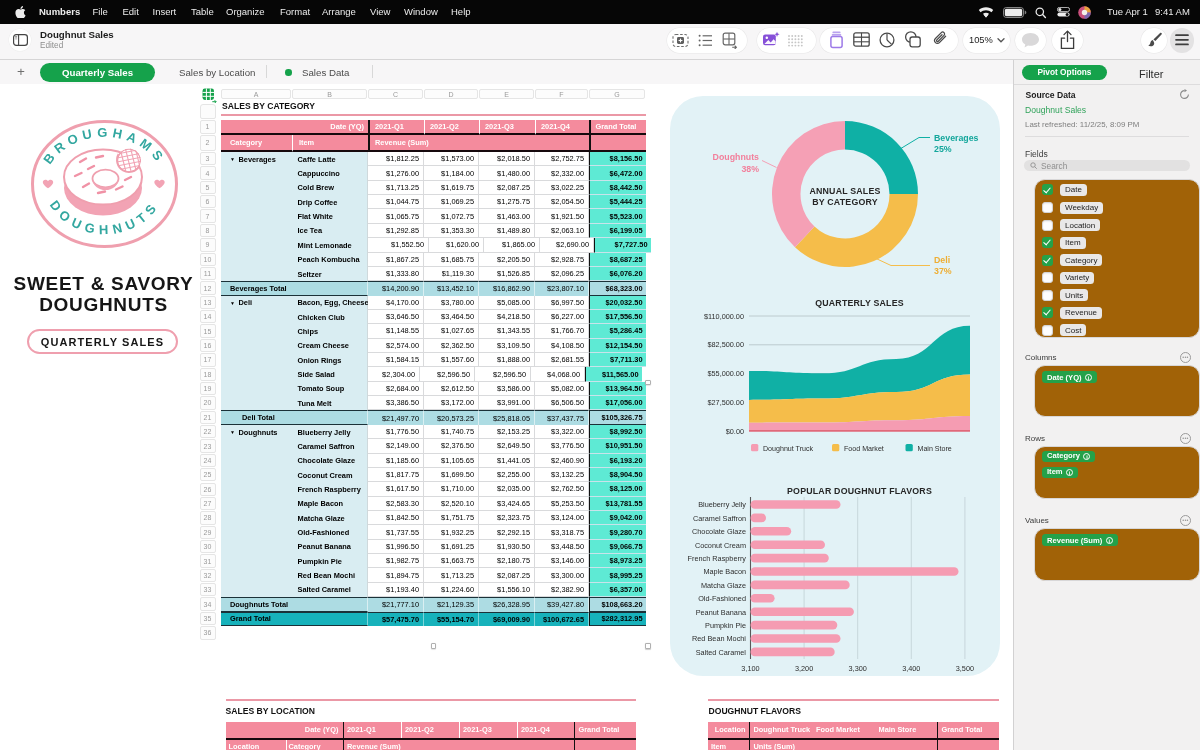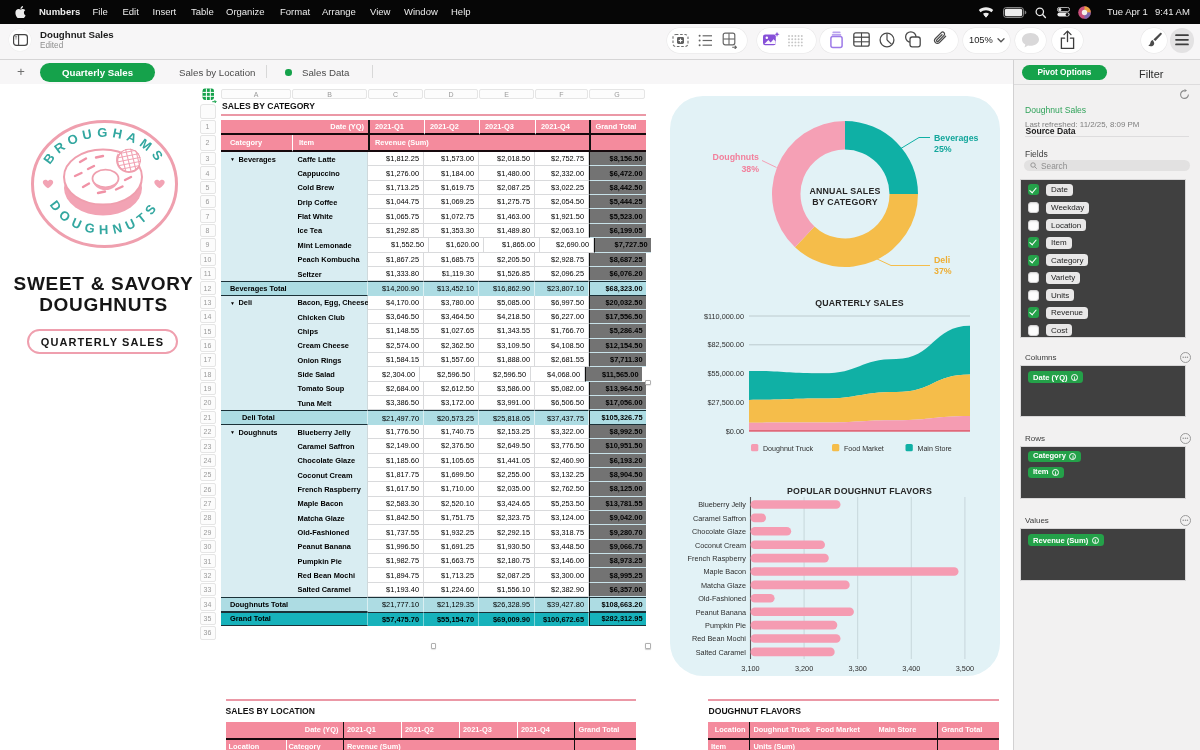--- a/index.html
+++ b/index.html
@@ -17,34 +17,34 @@
 
 #grid{position:absolute;left:221px;top:36px;width:425px;font-size:7.4px;color:#000;}
 .row{display:flex;}
 .c{flex:none;height:100%;display:flex;align-items:center;overflow:hidden;white-space:nowrap;}
 .ca{overflow:visible;}
 .cb{overflow:visible;border-right:0.5px solid #cfd9dc;}
 .rt{justify-content:flex-end;}
 .hdc{background:#f48b9d;color:#fff;font-weight:bold;}
 .ca{background:#d9edf2;}
 .nm{background:#fff;border-right:0.5px solid #d9dadc;border-bottom:0.5px solid #d9dadc;justify-content:flex-end;padding-right:4px;}
-.gt{background:#737373;border-bottom:0.5px solid #c9e3ea;border-left:1.5px solid #111;justify-content:flex-end;padding-right:3.5px;font-weight:bold;}
+.gt{background:#5eead4;border-bottom:0.5px solid #c9e3ea;border-left:1.5px solid #111;justify-content:flex-end;padding-right:3.5px;font-weight:bold;}
 .tri{font-size:5px;margin-right:3.5px;color:#000;}
 .trow .c{background:#addce3;border-top:1.4px solid #1b3138;border-bottom:1.4px solid #1b3138;}
 .trow .nm{border-right:0.5px solid rgba(255,255,255,.55);border-bottom:none;}
 .trow .gt{border-left:1.5px solid #111;}
 .grow .c{background:#17b2bb;border-top:1.4px solid #1b3138;border-bottom:1.5px solid #1b3138;}
 .grow .nm{border-right:0.5px solid rgba(255,255,255,.45);border-bottom:none;font-weight:bold;}
 .grow .gt{border-left:1.5px solid #111;}
 .btbl{position:absolute;border-collapse:collapse;table-layout:fixed;font-size:7.4px;}
 .btbl td{padding:0;white-space:nowrap;overflow:hidden;background:#f48b9d;color:#fff;font-weight:bold;vertical-align:middle;}
 .ttitle{position:absolute;font-weight:bold;font-size:8.6px;color:#111;}
 .pinkline{position:absolute;height:2px;background:#eb98a6;}
 #sidebar{position:absolute;left:1013px;top:60px;width:187px;height:690px;background:#f2f1f1;border-left:1px solid #d2d1d2;}
-.sbox{position:absolute;left:6px;width:166px;background:#404040;border:0.5px solid #d8d7d8;border-radius:1px;}
+.sbox{position:absolute;left:20px;width:166px;background:#a16207;border:0.5px solid #d8d7d8;border-radius:11px;}
 .gtag{display:inline-flex;align-items:center;background:#24a149;color:#fff;font-weight:bold;font-size:7.6px;
   border-radius:3.5px;padding:0 5px;height:11.5px;margin:2px 0 0 7px;}
 .gtag .info{display:inline-block;width:7px;height:7px;border:0.8px solid #fff;border-radius:50%;font-size:5.5px;
   line-height:6.5px;text-align:center;font-style:normal;margin-left:3.5px;font-weight:bold;}
 .slabel{position:absolute;left:11px;font-size:8px;color:#3c3c3c;}
 .dots{position:absolute;right:9px;width:11px;height:11px;border:0.8px solid #9a9a9a;border-radius:50%;color:#9a9a9a;
   display:flex;align-items:center;justify-content:center;font-size:5.5px;letter-spacing:0.3px;}
 .fitem{display:flex;align-items:center;height:17.55px;padding-left:7px;}
 .fpill{background:#e9e8e8;border-radius:3.5px;font-size:8px;color:#222;padding:1.5px 5px;margin-left:7px;}
 .cbx{width:11px;height:11px;border-radius:3px;flex:none;}
@@ -865,21 +865,21 @@
 
   <div class="handle" style="left:645px;top:295.5px;"></div>
   <div class="handle" style="left:430.5px;top:559px;"></div>
   <div class="handle" style="left:645px;top:559px;"></div>
 </div>
 
 <div id="sidebar">
   <div class="abs" style="left:8px;top:4.5px;width:85px;height:15px;background:#15a24b;border-radius:8px;color:#fff;font-size:8.3px;font-weight:bold;text-align:center;line-height:15px;">Pivot Options</div>
   <div class="abs" style="left:125px;top:8px;font-size:11px;color:#2c2c2c;">Filter</div>
   <div class="hline" style="left:0;right:0;top:24px;"></div>
-  <div class="abs" style="left:11.5px;top:30px;font-size:8.6px;font-weight:bold;color:#1c1c1c;margin-top:36px;">Source Data</div>
+  <div class="abs" style="left:11.5px;top:30px;font-size:8.6px;font-weight:bold;color:#1c1c1c;">Source Data</div>
   <svg class="abs" style="left:165px;top:28.5px" width="11" height="11" viewBox="0 0 11 11">
     <path d="M9.4 5.5 A3.9 3.9 0 1 1 5.5 1.6" fill="none" stroke="#8a8a8a" stroke-width="1.1"></path>
     <path d="M5.5 0 L8 1.6 L5.5 3.3 Z" fill="#8a8a8a"></path>
   </svg>
   <div class="abs" style="left:11px;top:45px;font-size:8.6px;color:#31a35b;">Doughnut Sales</div>
   <div class="abs" style="left:11px;top:59.5px;font-size:7.9px;color:#7e7e7e;">Last refreshed: 11/2/25, 8:09 PM</div>
   <div class="hline" style="top:76px;"></div>
   <div class="slabel" style="top:88.5px;font-size:8.5px;">Fields</div>
   <div class="abs" style="left:10px;top:99.8px;width:166px;height:11.6px;background:#e2e1e1;border-radius:6px;">
      <svg class="abs" style="left:6px;top:2px" width="8" height="8" viewBox="0 0 9 9">

